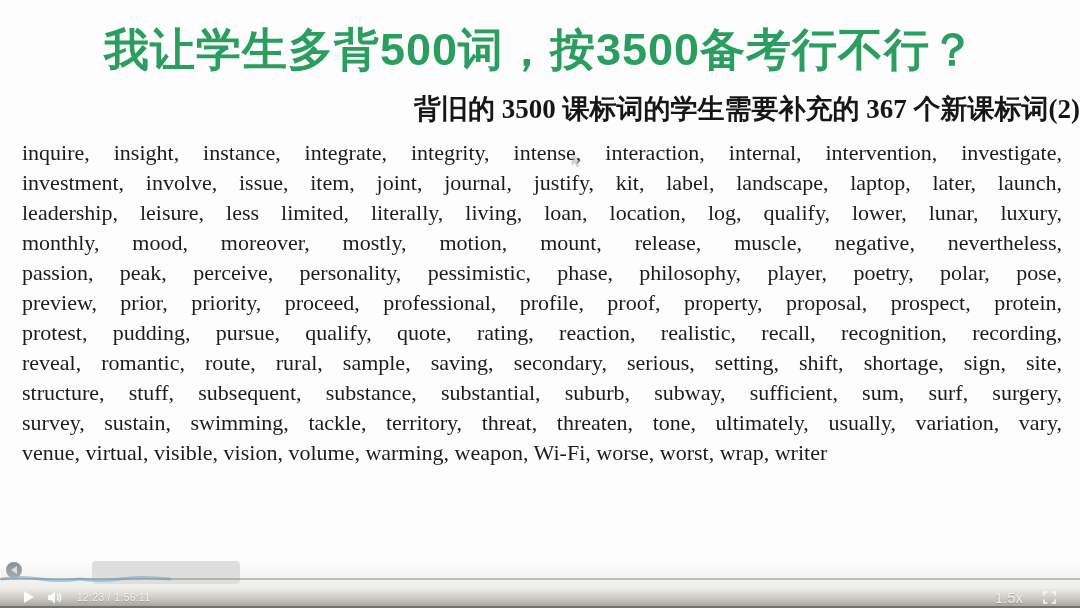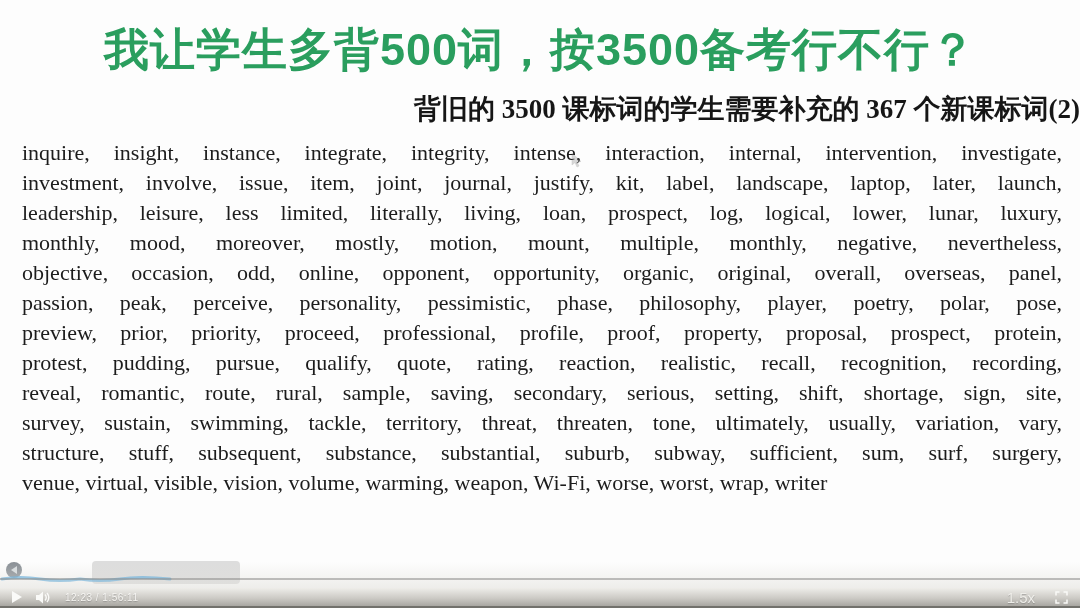--- a/index.html
+++ b/index.html
@@ -105,21 +105,21 @@
 
   
   .controlbar {
     position: absolute;
     left: 0; right: 0; bottom: 0;
     height: 20px;
     background: linear-gradient(to bottom, #eeede9 0%, #cdcbc6 55%, #a9a7a2 100%);
     border-bottom: 2px solid #72716c;
     display: flex;
     align-items: center;
-    padding: 0 12px;
+    padding: 0 24px;
     gap: 14px;
   }
   .cb-spacer { flex: 1; }
   .cb-time {
     font-family: "Liberation Sans", sans-serif;
     font-size: 10px;
     color: #f6f5f2;
     text-shadow: 0 1px 1px rgba(90,90,90,0.4);
     letter-spacing: 0.5px;
   }
@@ -136,29 +136,28 @@
 <body>
 
 <div class="stage">
 
   <div class="slide-title">我让学生多背500词，按3500备考行不行？</div>
   <div class="slide-subtitle">背旧的 3500 课标词的学生需要补充的 367 个新课标词(2)</div>
 
   <div class="wordlist">
     <div class="line">inquire, insight, instance, integrate, integrity, intense, interaction, internal, intervention, investigate,</div>
     <div class="line">investment, involve, issue, item, joint, journal, justify, kit, label, landscape, laptop, later, launch,</div>
-    <div class="line">leadership, leisure, less limited, literally, living, loan, prospect, log, logical, lower, lunar, luxury,</div>
-    <div class="line">monthly, mood, moreover, mostly, motion, mount, multiple, monthly, negative, nevertheless,</div>
-    <div class="line">objective, occasion, odd, online, opponent, opportunity, organic, original, overall, overseas, panel,</div>
+    <div class="line">leadership, leisure, less limited, literally, living, loan, location, log, qualify, lower, lunar, luxury,</div>
+    <div class="line">monthly, mood, moreover, mostly, motion, mount, release, muscle, negative, nevertheless,</div>
     <div class="line">passion, peak, perceive, personality, pessimistic, phase, philosophy, player, poetry, polar, pose,</div>
     <div class="line">preview, prior, priority, proceed, professional, profile, proof, property, proposal, prospect, protein,</div>
     <div class="line">protest, pudding, pursue, qualify, quote, rating, reaction, realistic, recall, recognition, recording,</div>
     <div class="line">reveal, romantic, route, rural, sample, saving, secondary, serious, setting, shift, shortage, sign, site,</div>
+    <div class="line">structure, stuff, subsequent, substance, substantial, suburb, subway, sufficient, sum, surf, surgery,</div>
     <div class="line">survey, sustain, swimming, tackle, territory, threat, threaten, tone, ultimately, usually, variation, vary,</div>
-    <div class="line">structure, stuff, subsequent, substance, substantial, suburb, subway, sufficient, sum, surf, surgery,</div>
     <div class="line last">venue, virtual, visible, vision, volume, warming, weapon, Wi-Fi, worse, worst, wrap, writer</div>
   </div>
 
   <div class="mouse-cursor">
     <svg width="11" height="15" viewBox="0 0 11 15">
       <path d="M1 0 L1 12 L4 9.5 L6 14 L8 13 L6 8.8 L10 8.5 Z" fill="#888" stroke="#555" stroke-width="0.5"></path>
     </svg>
   </div>
 
   <div class="watermark">

